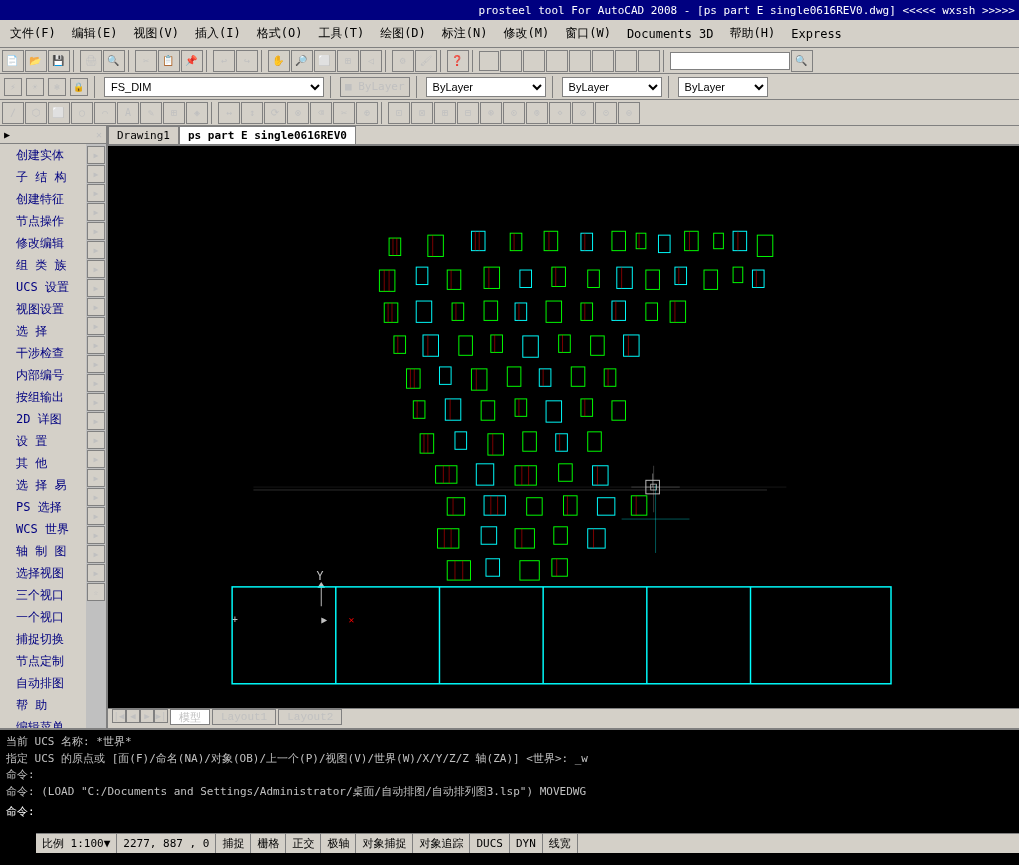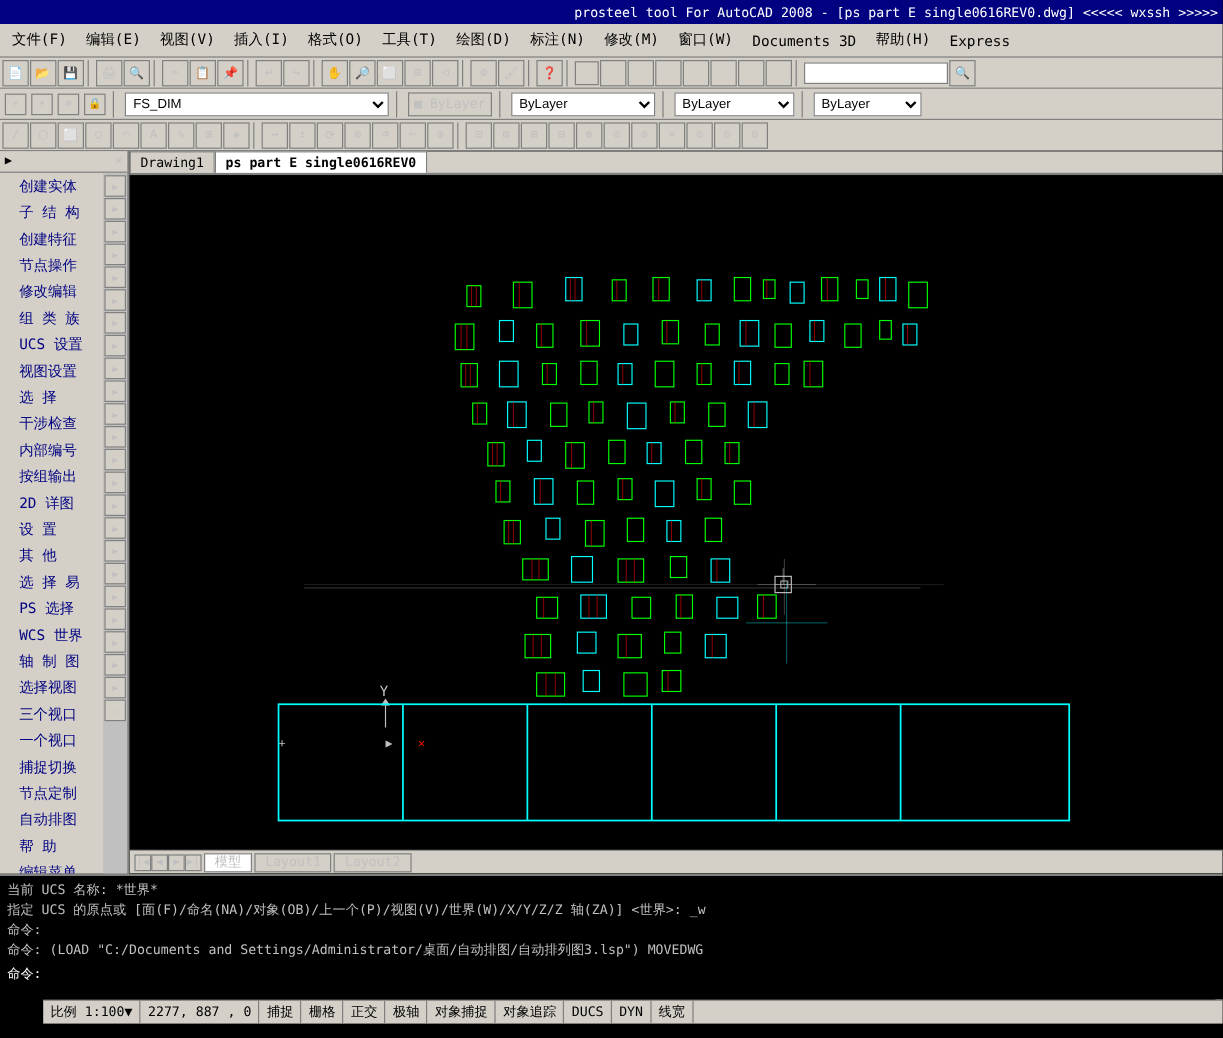--- a/index.html
+++ b/index.html
@@ -791,21 +791,21 @@
 
         <line x1="130" y1="352" x2="680" y2="352" stroke="#c0c0c0" stroke-width="0.3" opacity="0.4"></line>
 
         <line x1="543" y1="330" x2="543" y2="378" stroke="#c0c0c0" stroke-width="0.5" opacity="0.6"></line>
         <line x1="520" y1="352" x2="570" y2="352" stroke="#c0c0c0" stroke-width="0.5" opacity="0.6"></line>
 
         <rect x="540" y="349" width="6" height="6" fill="none" stroke="#c0c0c0" stroke-width="0.8"></rect>
       </svg>
     </div>
 
-    <div id="layout-tabs" style="height:20px;background:#d4d0c8;display:flex;align-items:center;border-top:1px solid #808080;padding:0 4px;">
+    <div id="layout-tabs" style="height:20px;background:#d4d0c8;display:flex;align-items:flex-start;border-top:1px solid #808080;padding:0 4px;font-family:Liberation Mono, monospace;">
       <div class="layout-nav-btn">|◀</div>
       <div class="layout-nav-btn">◀</div>
       <div class="layout-nav-btn">▶</div>
       <div class="layout-nav-btn">▶|</div>
       <div class="layout-tab active">模型</div>
       <div class="layout-tab">Layout1</div>
       <div class="layout-tab">Layout2</div>
     </div>
   </div>
 </div>

